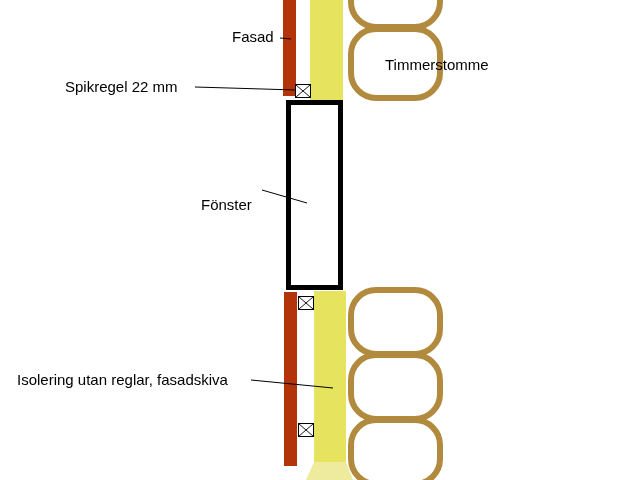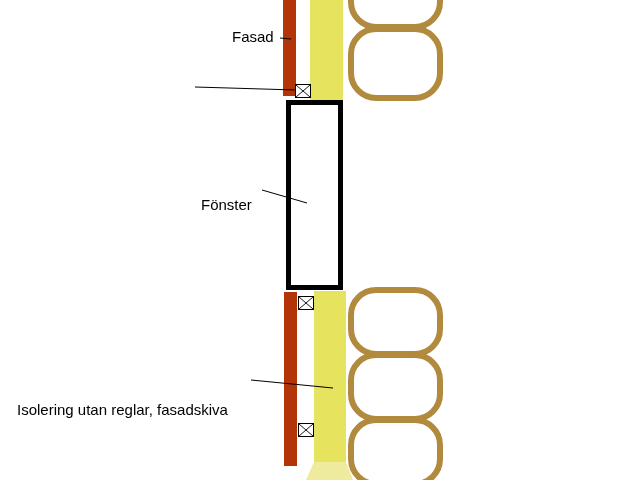--- a/index.html
+++ b/index.html
@@ -89,16 +89,18 @@
   </div>
 
   <svg class="abs leaders" viewBox="0 0 640 480">
     <line x1="280" y1="38" x2="291" y2="39" stroke="#000" stroke-width="1"></line>
     <line x1="195" y1="87" x2="296" y2="90" stroke="#000" stroke-width="1"></line>
     <line x1="262" y1="190" x2="307" y2="203" stroke="#000" stroke-width="1"></line>
     <line x1="251" y1="380" x2="333" y2="388" stroke="#000" stroke-width="1"></line>
   </svg>
 
   <div class="label" style="left:232px;top:28px;">Fasad</div>
+  <div class="label" style="left:65px;top:78px;">Spikregel 22 mm</div>
+  <div class="label" style="left:385px;top:56px;">Timmerstomme</div>
   <div class="label" style="left:201px;top:196px;">Fönster</div>
-  <div class="label" style="left:17px;top:371px;margin-top:30px;">Isolering utan reglar, fasadskiva</div>
+  <div class="label" style="left:17px;top:371px;">Isolering utan reglar, fasadskiva</div>
 
 </div>
 
 </body></html>

